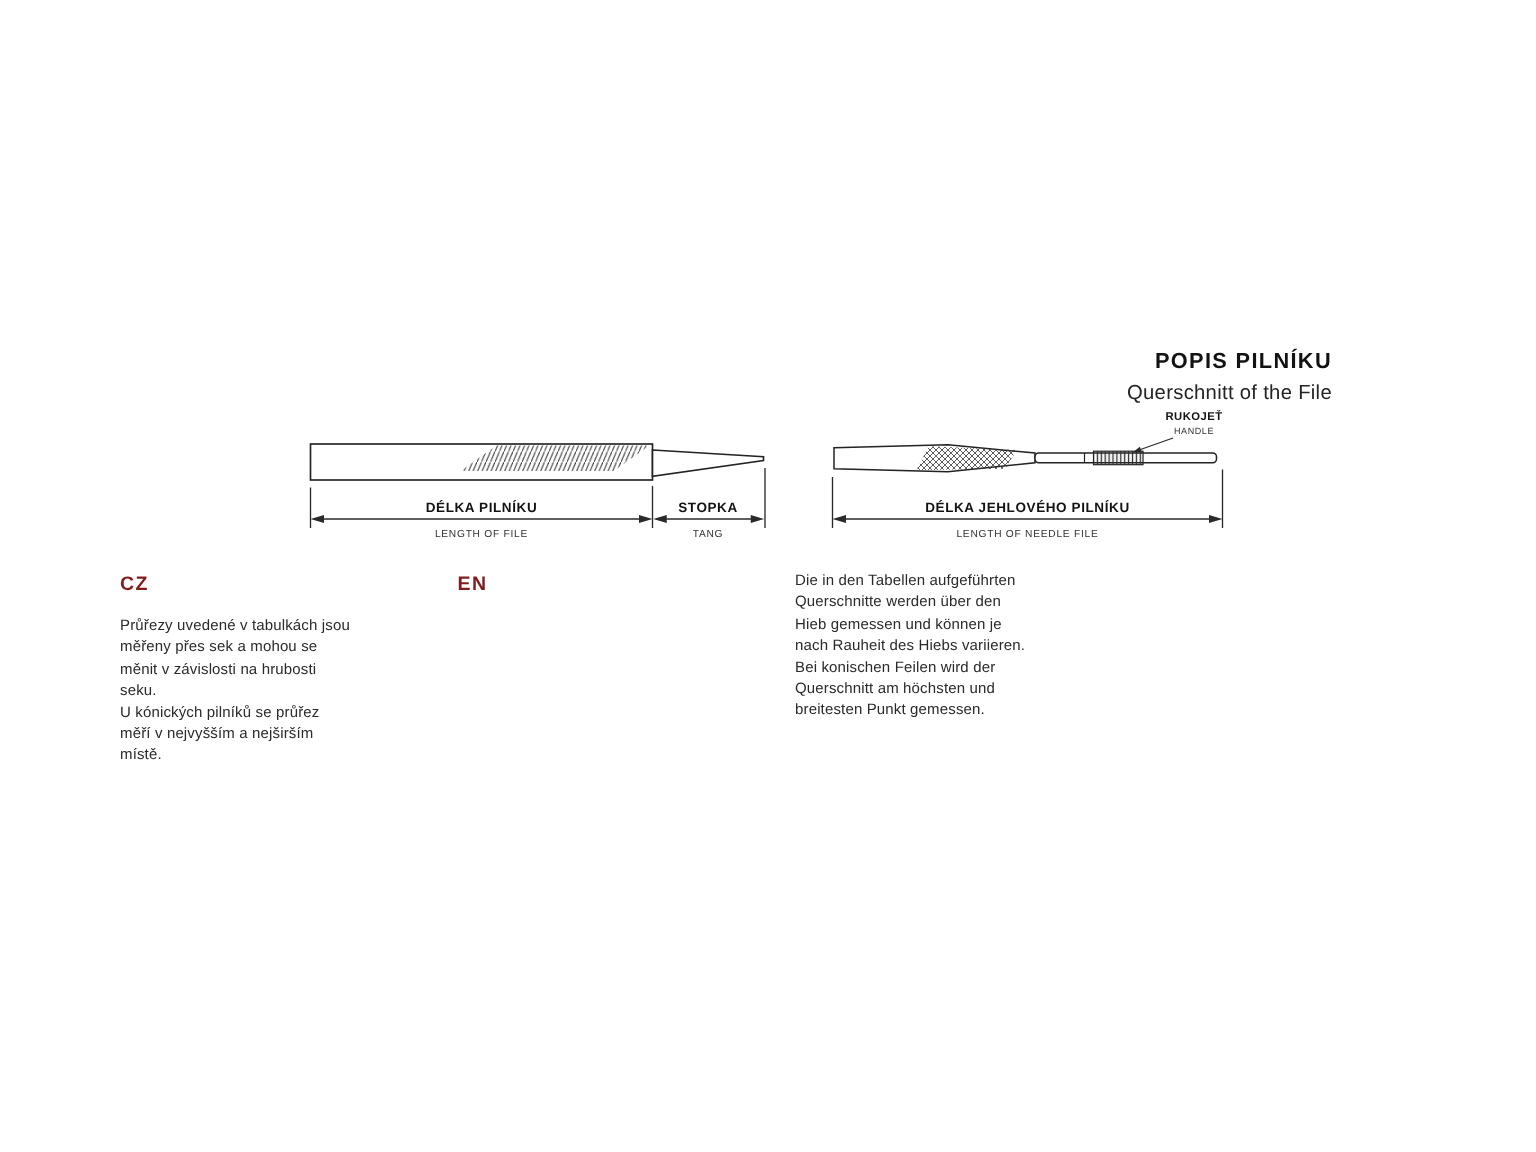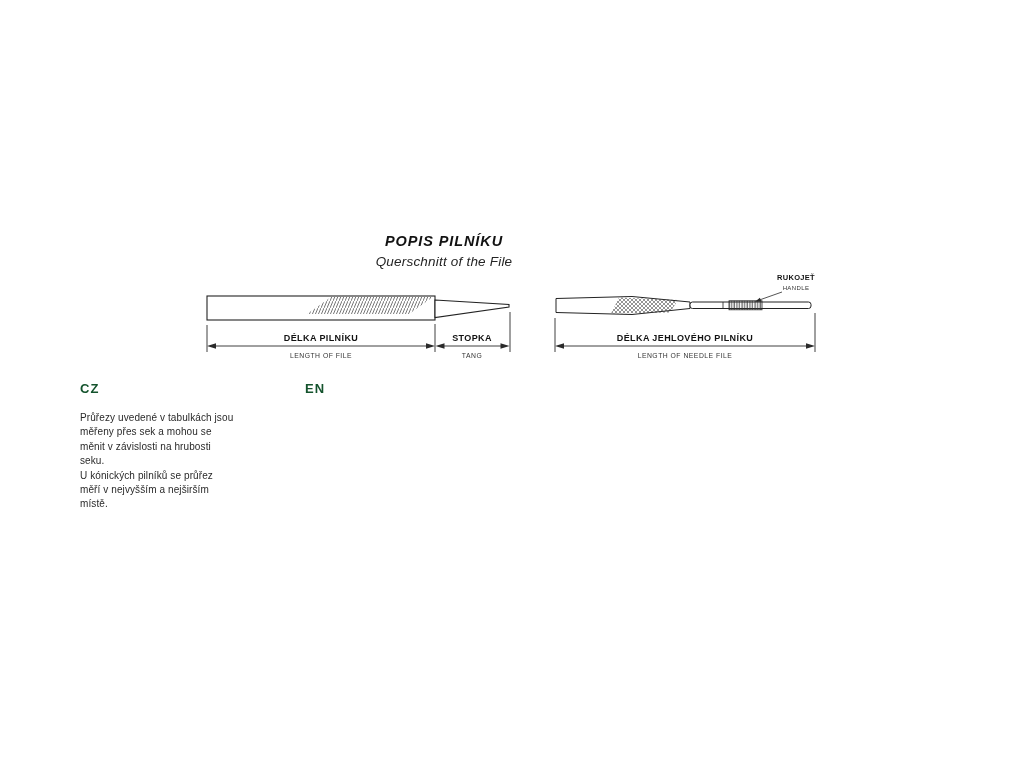--- a/index.html
+++ b/index.html
@@ -4,41 +4,41 @@
 <style>
   * { margin:0; padding:0; box-sizing:border-box; }
   html,body { width:1024px; height:768px; background:#ffffff; }
   body {
     font-family:"Liberation Sans", sans-serif;
     color:#1f1f1f;
     position:relative;
     overflow:hidden;
   }
   .titles {
-    position:absolute; top:233px; left:0; width:888px; text-align:center;font-style:italic;
+    position:absolute; top:233px; left:0; width:888px; text-align:right;
   }
   .title {
     font-size:14.5px; font-weight:bold; letter-spacing:0.9px; color:#121212;
   }
   .subtitle {
     font-size:13.5px; font-weight:400; margin-top:5px; color:#242424; letter-spacing:0.2px;
   }
   .diagram-svg {
     position:absolute; left:0; top:0; width:1024px; height:768px;
     pointer-events:none;
     font-family:"Liberation Sans", sans-serif;
   }
   .columns {
     position:absolute; left:80px; top:381px;
     display:flex; gap:10px;
   }
   .col { width:215px; }
   .col h3 {
     font-size:13px; font-weight:bold; letter-spacing:1px;
-    color:#14532d; margin-bottom:15px;
+    color:#7f1d1d; margin-bottom:15px;
   }
   .col p {
     font-size:10px; line-height:14.4px;
     white-space:pre-line; color:#2a2a2a; letter-spacing:0.1px;
   }
 </style>
 </head>
 <body>
 
 <div class="page">
@@ -117,16 +117,23 @@
 měnit v závislosti na hrubosti
 seku.
 U kónických pilníků se průřez
 měří v nejvyšším a nejširším
 místě.</p>
     </section>
     <section class="col">
       <h3>EN</h3>
     </section>
     <section class="col">
+      <p>Die in den Tabellen aufgeführten
+Querschnitte werden über den
+Hieb gemessen und können je
+nach Rauheit des Hiebs variieren.
+Bei konischen Feilen wird der
+Querschnitt am höchsten und
+breitesten Punkt gemessen.</p>
     </section>
   </main>
 
 </div>
 
 </body></html>

